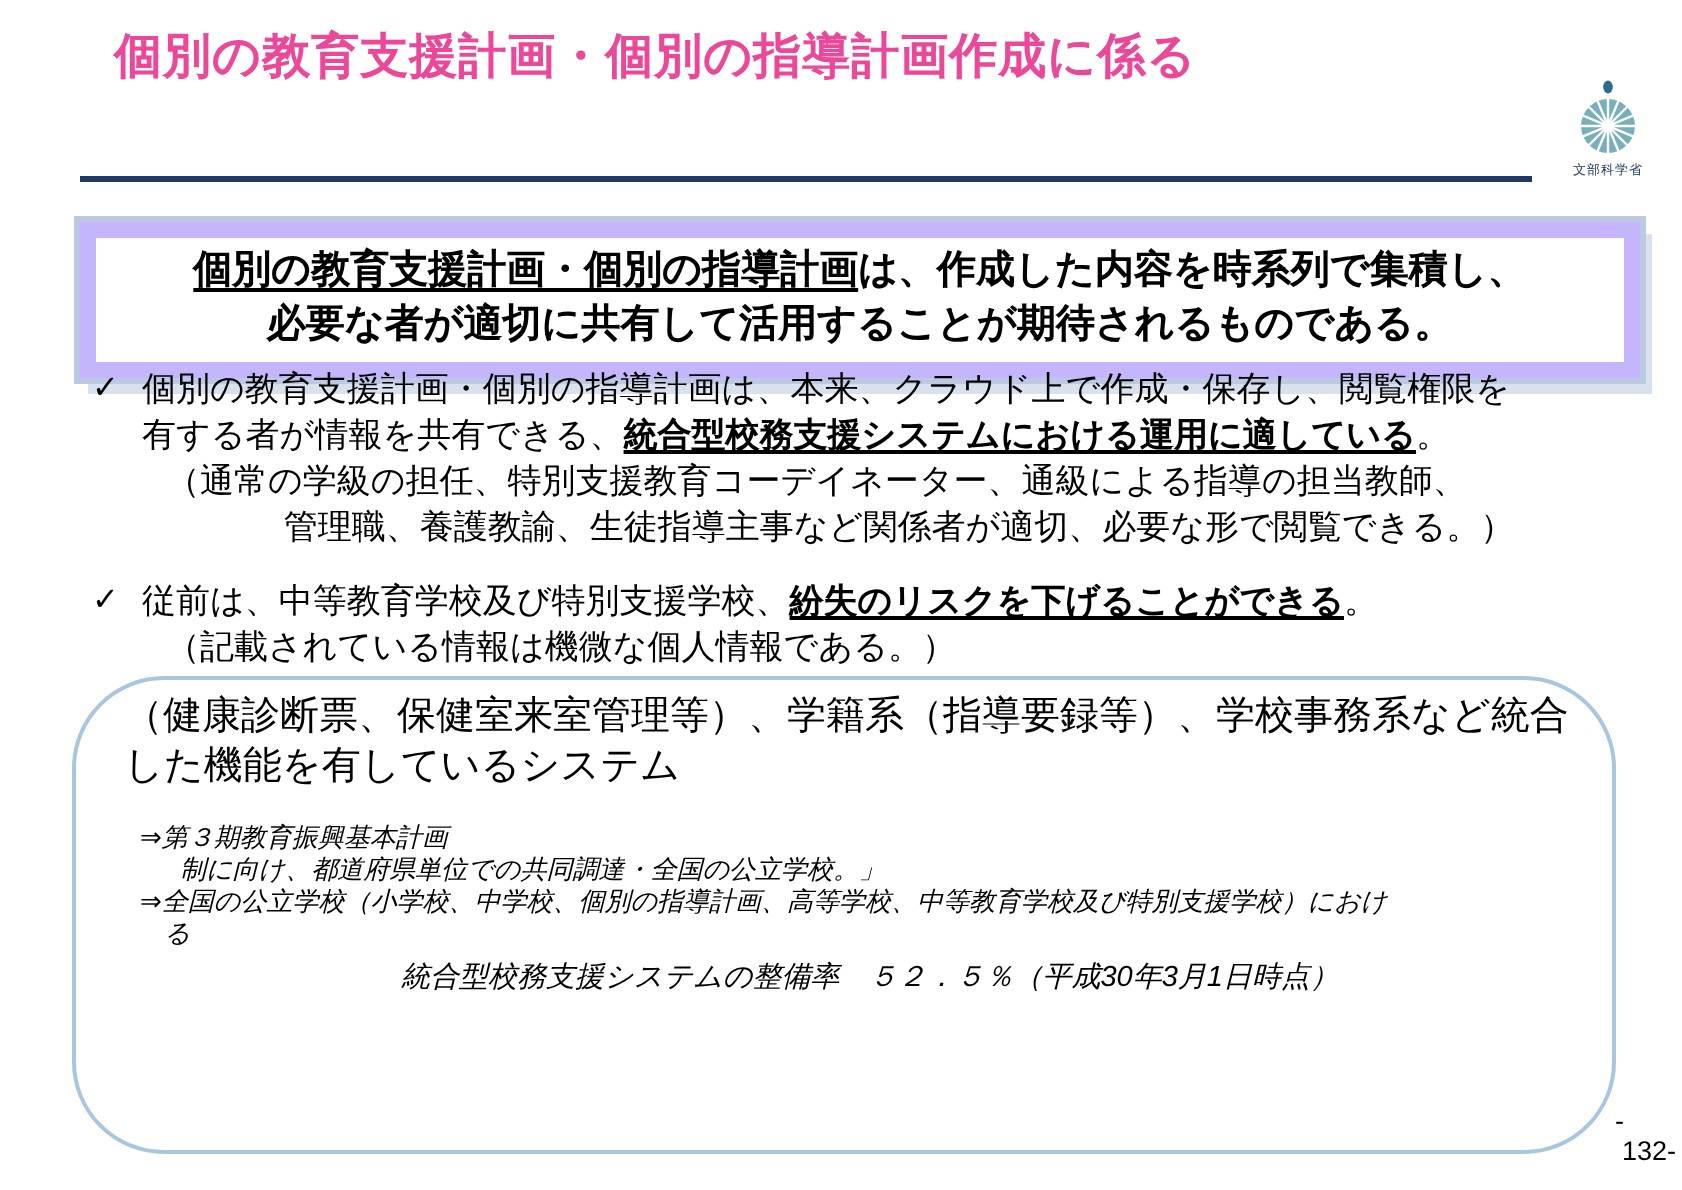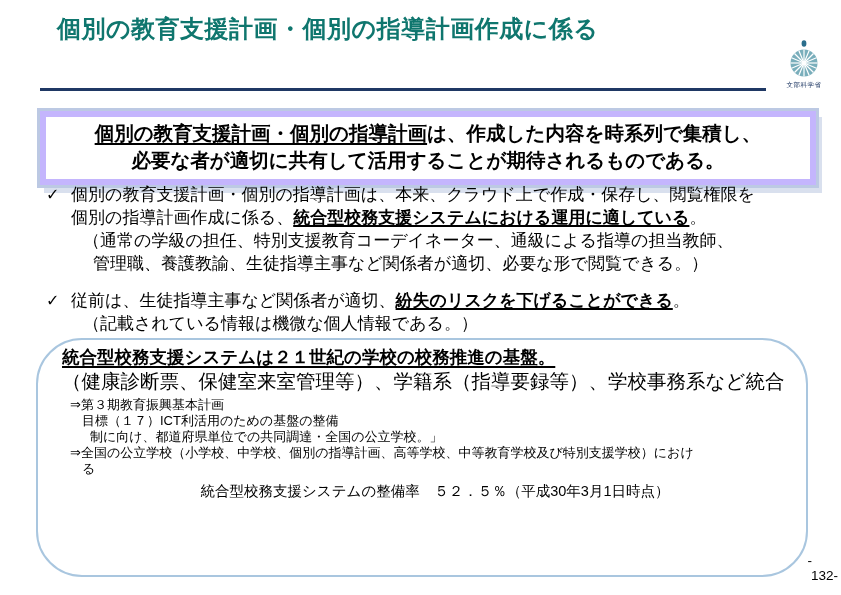--- a/index.html
+++ b/index.html
@@ -4,57 +4,57 @@
 <style>
   html,body { margin:0; padding:0; background:#ffffff; }
   .slide {
     position:relative; width:841px; height:595px; background:#ffffff;
     font-family:"Liberation Sans","DejaVu Sans",sans-serif; color:#000;
     overflow:hidden;
   }
   
   .title {
     position:absolute; left:57px; top:12px;
-    font-size:24px; font-weight:bold; color:#0f766e; line-height:34px;
+    font-size:24px; font-weight:bold; color:#ec4899; line-height:34px;
     letter-spacing:0.5px; white-space:nowrap;
   }
   .title-rule {
     position:absolute; left:40px; top:88px; width:726px; height:3px;
     background:#1F3864;
   }
   
   .logo { position:absolute; left:776px; top:38px; width:56px; text-align:center; }
   .logo svg { display:block; margin:0 auto; }
   .logo-caption { font-size:6.5px; color:#1F3864; margin-top:1px; letter-spacing:0.5px; white-space:nowrap; }
   
   .summary-box {
     position:absolute; left:40px; top:111px; width:764px;
-    border:6px solid #c4b5fd;
+    border:8px solid #c4b5fd;
     box-shadow:0 0 0 3px #BCC9E3, 5px 7px 0 1px #D9E0EE;
     background:#fff; text-align:center; font-weight:bold;
     font-size:19.5px; line-height:27px; padding:3px 0 5px 0;
   }
   .u { text-decoration:underline; text-decoration-thickness:2px; text-underline-offset:3px; }
   
   .bullets { position:absolute; left:46px; top:183px; width:760px; font-size:17px; line-height:23px; }
   .bullet { position:relative; padding-left:25px; margin-bottom:14px; }
   .check { position:absolute; left:0; top:0; font-size:16px; }
   .em { font-weight:bold; text-decoration:underline; text-decoration-thickness:2px; text-underline-offset:2px; }
   .paren1 { margin-left:12px; }
-  .paren2 { margin-left:22px; }
+  .paren2 { margin-left:22px;text-align:center; }
   
   .rounded-box {
     position:absolute; left:36px; top:338px; width:772px; height:239px;
     border:2.5px solid #A9C6DF; border-radius:46px;
     box-sizing:border-box; padding:6px 18px 0 24px; background:#fff;
   }
   .rb-heading { font-size:17.5px; font-weight:bold; line-height:23px; }
   .rb-heading .u2 { text-decoration:underline; text-decoration-thickness:2px; text-underline-offset:3px; }
   .rb-body { font-size:19.5px; line-height:25px; }
-  .rb-notes { font-size:13px; line-height:16px; margin-top:3px; }
+  .rb-notes { font-size:13px; line-height:16px; margin-top:15px;font-style:italic; }
   .n-i1 { margin-left:8px; }
   .n-i2 { margin-left:20px; }
   .n-i3 { margin-left:28px; }
   .n-big { font-size:14.5px; line-height:18px;text-align:center; }
   .n-gap { margin-top:5px; }
   
   .page-num { position:absolute; right:3px; bottom:12px; font-size:13.5px; line-height:15px; text-align:right; color:#000; }
   .page-num .dash { padding-right:26px; }
 </style>
 </head>
@@ -89,39 +89,38 @@
 
   <div class="summary-box">
     <div><span class="u">個別の教育支援計画・個別の指導計画</span><span>は、作成した内容を時系列で集積し、</span></div>
     <div>必要な者が適切に共有して活用することが期待されるものである。</div>
   </div>
 
   <div class="bullets">
     <div class="bullet">
       <span class="check">✓</span>
       <div>個別の教育支援計画・個別の指導計画は、本来、クラウド上で作成・保存し、閲覧権限を</div>
-      <div><span>個別の指導計画作成に係る、</span><span class="em">統合型校務支援システムにおける運用に適している</span><span>。</span></div>
+      <div><span>有する者が情報を共有できる、</span><span class="em">統合型校務支援システムにおける運用に適している</span><span>。</span></div>
       <div class="paren1">（通常の学級の担任、特別支援教育コーデイネーター、通級による指導の担当教師、</div>
       <div class="paren2">管理職、養護教諭、生徒指導主事など関係者が適切、必要な形で閲覧できる。）</div>
     </div>
     <div class="bullet">
       <span class="check">✓</span>
-      <div><span>従前は、生徒指導主事など関係者が適切、</span><span class="em">紛失のリスクを下げることができる</span><span>。</span></div>
+      <div><span>従前は、中等教育学校及び特別支援学校、</span><span class="em">紛失のリスクを下げることができる</span><span>。</span></div>
       <div class="paren1">（記載されている情報は機微な個人情報である。）</div>
     </div>
   </div>
 
   <div class="rounded-box">
-    <div class="rb-heading"><span class="u2">統合型校務支援システムは２１世紀の学校の校務推進の基盤。</span></div>
     <div class="rb-body">
       <div>（健康診断票、保健室来室管理等）、学籍系（指導要録等）、学校事務系など統合</div>
+      <div>した機能を有しているシステム</div>
     </div>
     <div class="rb-notes">
       <div class="n-i1">⇒第３期教育振興基本計画</div>
-      <div class="n-i2">目標（１７）ICT利活用のための基盤の整備</div>
       <div class="n-i3">制に向け、都道府県単位での共同調達・全国の公立学校。」</div>
       <div class="n-i1">⇒全国の公立学校（小学校、中学校、個別の指導計画、高等学校、中等教育学校及び特別支援学校）におけ</div>
       <div class="n-i2">る</div>
       <div class="n-i2 n-big n-gap">統合型校務支援システムの整備率　５２．５％（平成30年3月1日時点）</div>
     </div>
   </div>
 
   <div class="page-num">
     <div class="dash">-</div>
     <div>132-</div>

